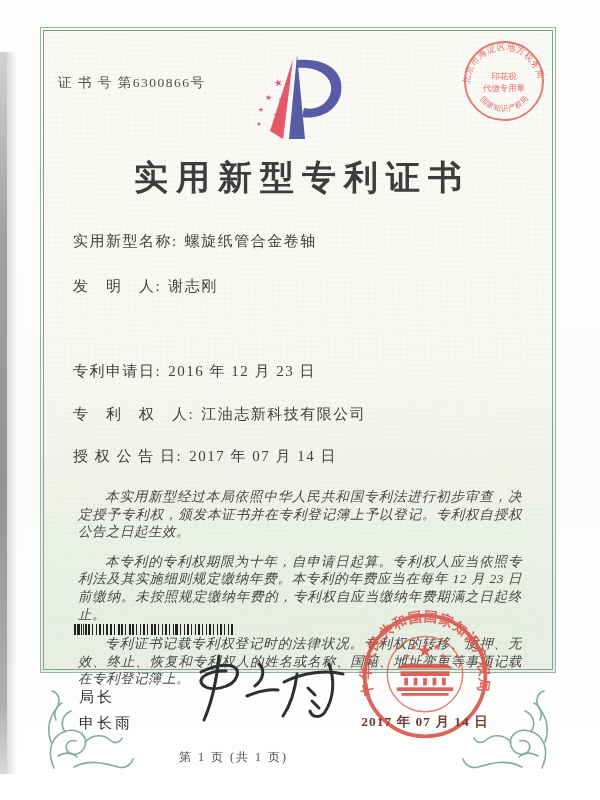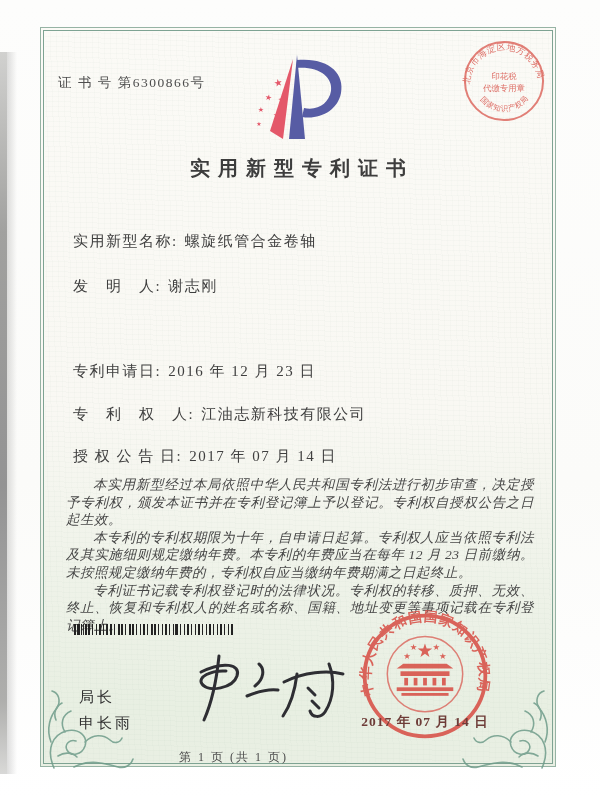--- a/index.html
+++ b/index.html
@@ -12,21 +12,21 @@
   .photo-left-edge{
     position:absolute;left:0;top:52px;width:7px;height:722px;
     background:linear-gradient(180deg,#c6c6c4,#8a8a88 25%,#79797a 60%,#9b9b99 90%,#cfcfcd);
     opacity:.8;
   }
   .photo-left-soft{
     position:absolute;left:7px;top:52px;width:10px;height:722px;
     background:linear-gradient(90deg,rgba(120,120,120,.25),rgba(120,120,120,0));
   }
   .certificate{
-    position:absolute;left:40px;top:27px;width:516px;height:740px;
+    position:absolute;left:40px;top:27px;width:516px;height:646px;
     background:linear-gradient(180deg,#fbfaf6 0%,#f9f8f3 52%,#eef2e8 76%,#e8efe2 92%,#e9efe3 100%);
     border:1px solid #96b3a4;
     box-sizing:border-box;
   }
   .inner-frame{
     position:absolute;left:2px;top:2px;right:2px;bottom:2px;
     border:1px solid #7ea393;pointer-events:none;
   }
   .guilloche{
     position:absolute;left:4px;top:4px;right:4px;bottom:4px;
@@ -36,34 +36,34 @@
     pointer-events:none;
   }
   .cert-number{
     position:absolute;left:17px;top:46px;
     font-size:13.5px;color:#4d4d4d;letter-spacing:1.5px;white-space:nowrap;
   }
   .logo{position:absolute;left:208px;top:24px;width:100px;height:98px;}
   .tax-stamp{position:absolute;left:421px;top:11px;width:84px;height:84px;opacity:.85;}
   .title{
     position:absolute;left:0;top:127px;width:100%;text-align:center;
-    font-size:20px;font-weight:700;color:#3d3d3d;letter-spacing:8px;text-indent:8px;
+    font-size:34px;font-weight:700;color:#3d3d3d;letter-spacing:8px;text-indent:8px;
     white-space:nowrap;
   }
   .frow{
     position:absolute;left:32px;font-size:15px;color:#3f3f3f;
     letter-spacing:1.5px;white-space:nowrap;
   }
   .frow .lab{margin-right:7px;}
   .body-text{
     position:absolute;left:25px;top:448px;width:468px;
     font-size:13.5px;line-height:17.6px;font-style:italic;color:#474747;
     letter-spacing:.5px;
   }
-  .body-text p{margin:0;text-indent:2em;text-align:justify;}
+  .body-text p{margin:12px;text-indent:2em;text-align:justify;}
   .barcode{
     position:absolute;left:33px;top:596px;width:160px;height:11px;
     background:
       repeating-linear-gradient(90deg,#222 0 1.5px,transparent 1.5px 3px,#222 3px 5.5px,transparent 5.5px 7px,#222 7px 8px,transparent 8px 11px),
       repeating-linear-gradient(90deg,transparent 0 9px,#2a2a2a 9px 10.5px,transparent 10.5px 23px);
   }
   .director-block{
     position:absolute;left:38px;top:632px;
     font-family:"Liberation Sans","DejaVu Sans",sans-serif;
     font-size:15px;color:#2f2f2f;letter-spacing:3px;line-height:26px;margin-top:24px;

